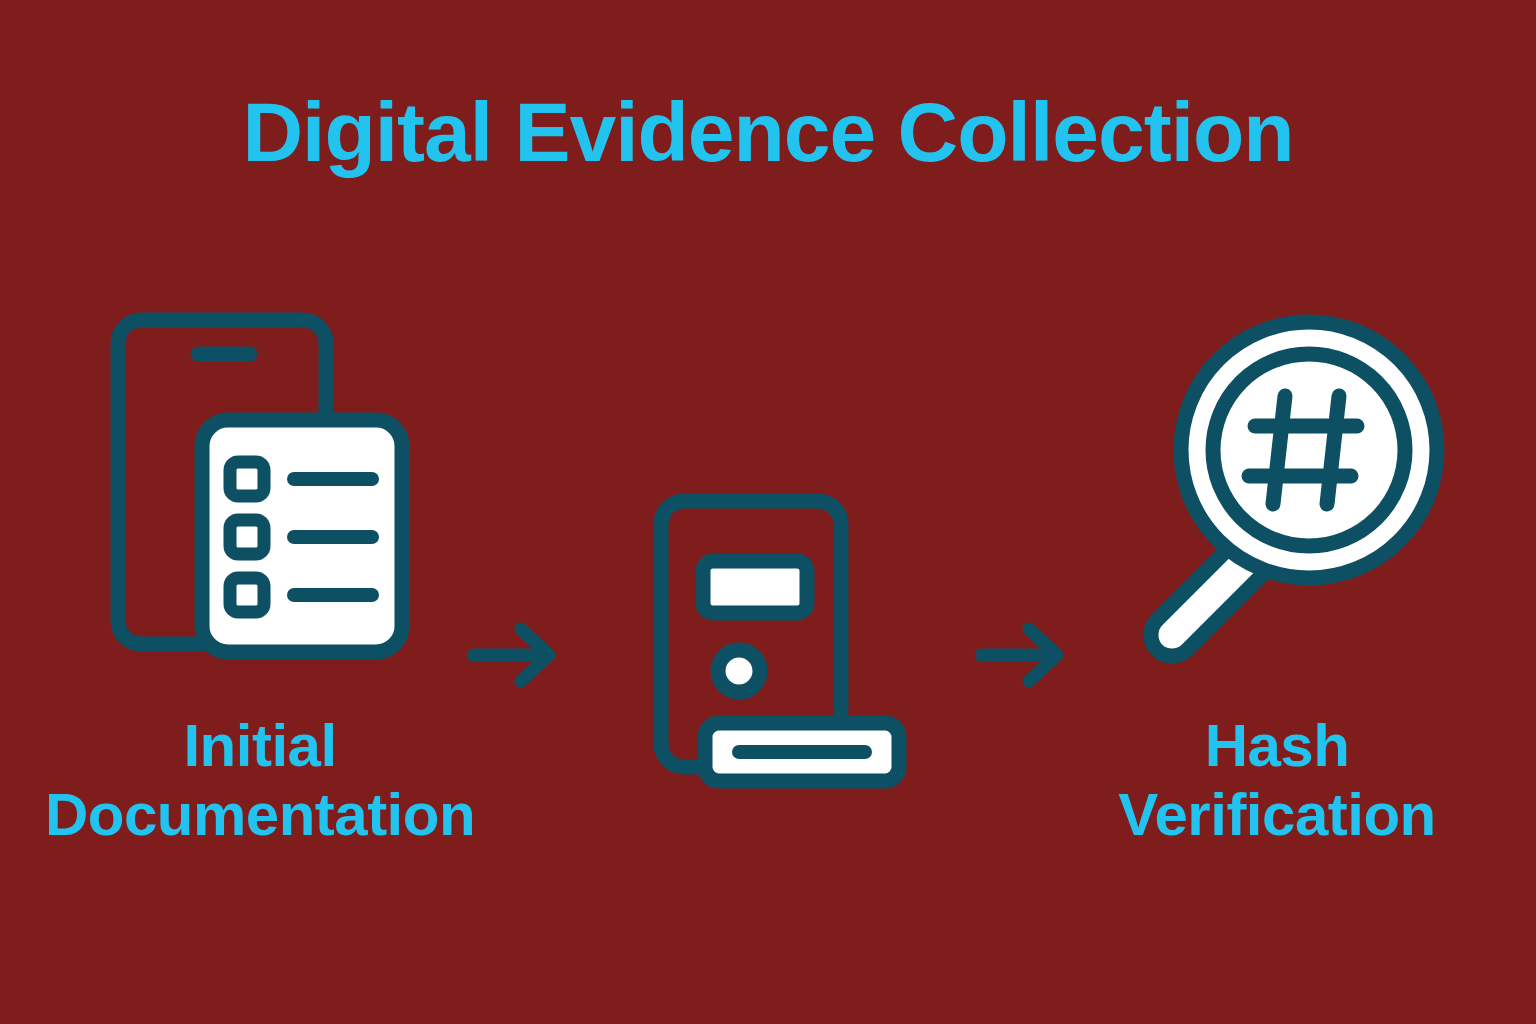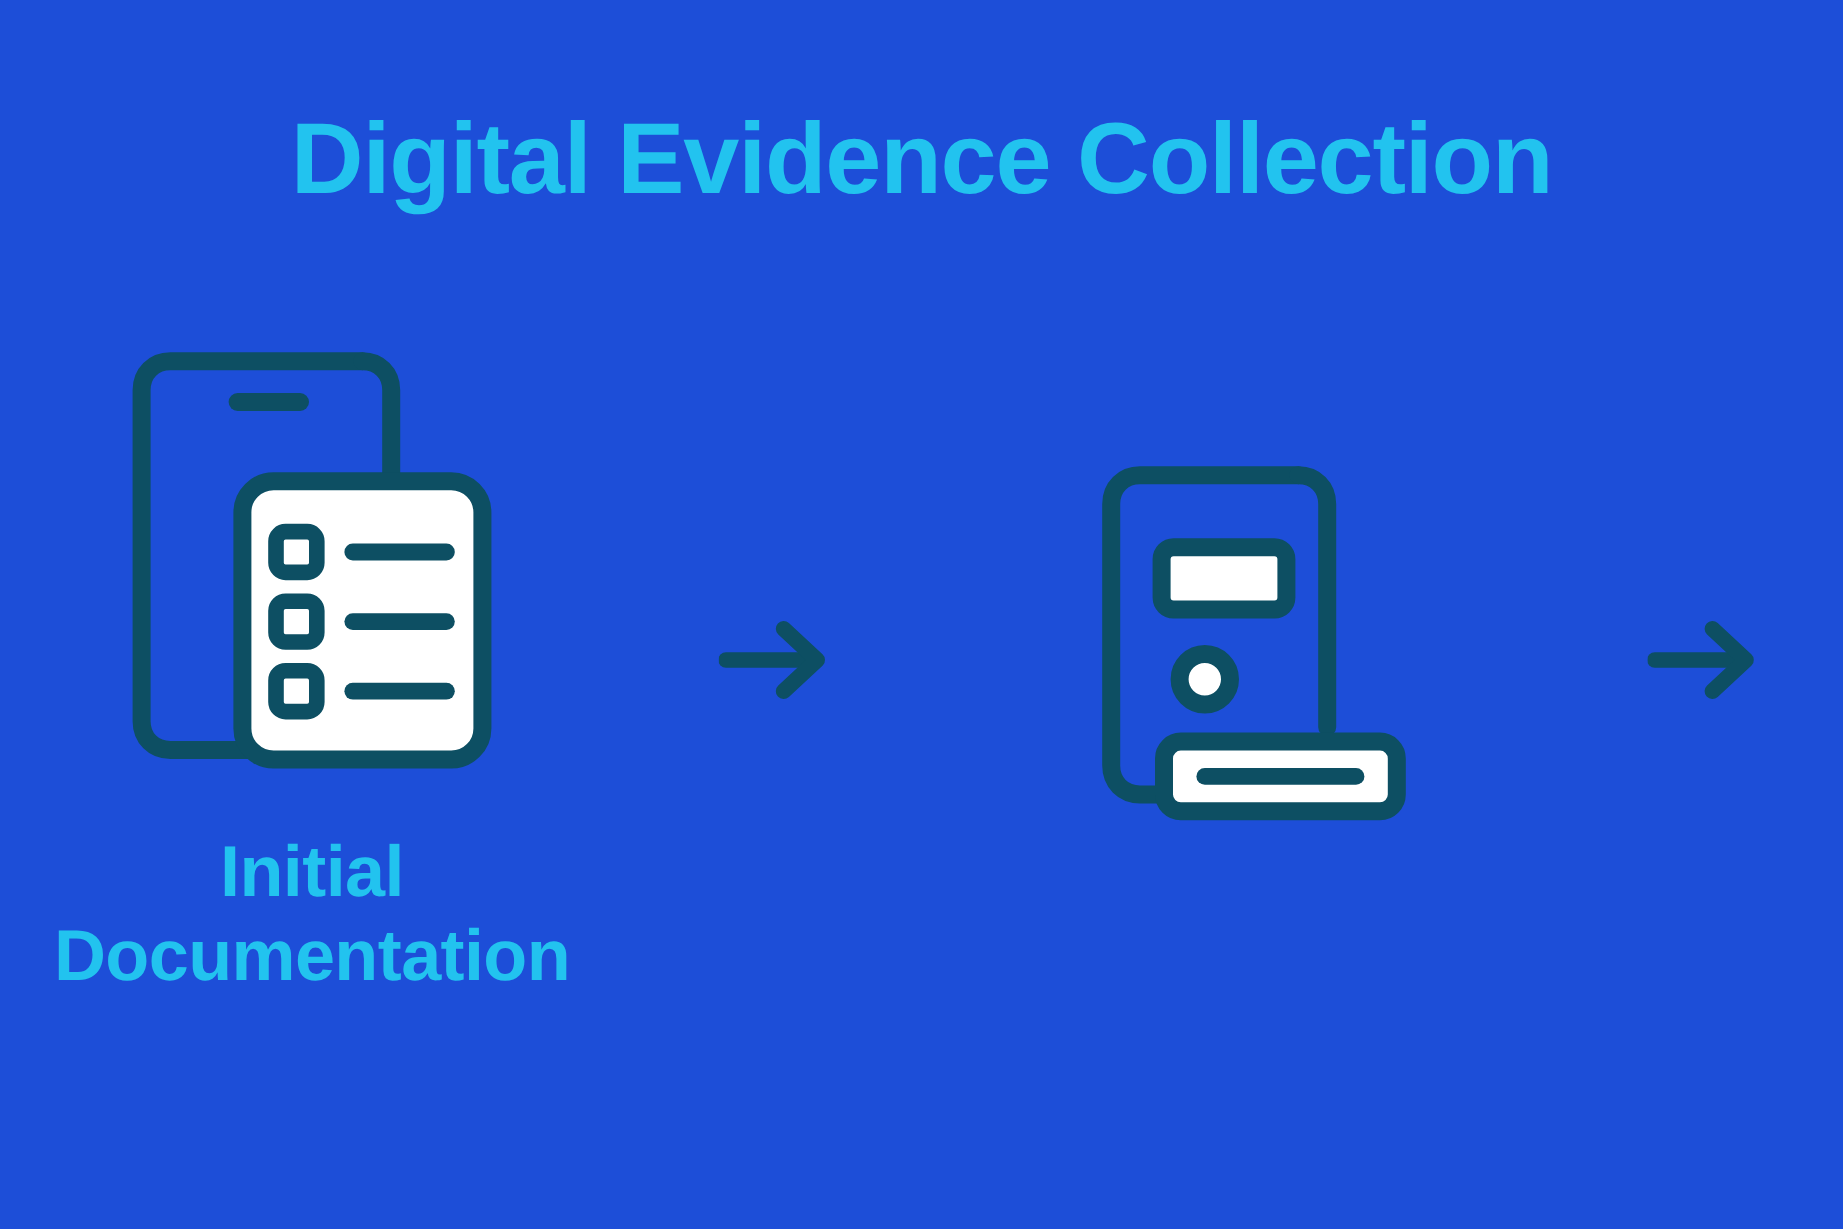--- a/index.html
+++ b/index.html
@@ -10,21 +10,21 @@
   body {
     width: 1536px;
     height: 1024px;
     overflow: hidden;
     font-family: "Liberation Sans", sans-serif;
   }
   .canvas {
     position: relative;
     width: 1536px;
     height: 1024px;
-    background: #1d4ed8;
+    background: #7f1d1d;
   }
   .title {
     position: absolute;
     top: 88px;
     left: 0;
     width: 1536px;
     text-align: center;
     font-family: "Liberation Sans", sans-serif;
     font-size: 84px;
     font-weight: bold;
@@ -34,21 +34,21 @@
     white-space: nowrap;
   }
   .flow {
     position: absolute;
     top: 250px;
     left: 60px;
     width: 1416px;
     height: 600px;
     display: flex;
     flex-direction: row;
-    align-items: center;
+    align-items: flex-end;
     justify-content: space-between;
   }
   .stage {
     width: 400px;
     display: flex;
     flex-direction: column;
     align-items: center;
   }
   .icon-box {
     width: 360px;
@@ -139,15 +139,34 @@
       </div>
     </div>
 
     <div class="connector">
       <svg width="96" height="72" viewBox="0 0 96 72" fill="none" xmlns="http://www.w3.org/2000/svg">
         <path d="M6 36 H78" stroke="#0d4f63" stroke-width="13" stroke-linecap="round"></path>
         <path d="M54 10 L82 36 L54 62" stroke="#0d4f63" stroke-width="13" stroke-linecap="round" stroke-linejoin="round" fill="none"></path>
       </svg>
     </div>
 
+    <div class="stage">
+      <div class="icon-box">
+        <svg width="340" height="380" viewBox="0 0 340 380" fill="none" xmlns="http://www.w3.org/2000/svg">
+
+          <path d="M50 328 L148 230 L178 260 L80 358 C72 366 58 366 50 358 C42 350 42 336 50 328 Z" stroke="#0d4f63" stroke-width="15" stroke-linejoin="round" fill="#ffffff"></path>
+
+          <circle cx="202" cy="158" r="128" stroke="#0d4f63" stroke-width="15" fill="#ffffff"></circle>
+
+          <circle cx="202" cy="158" r="96" stroke="#0d4f63" stroke-width="15" fill="#ffffff"></circle>
+
+          <path d="M178 104 L166 212" stroke="#0d4f63" stroke-width="15" stroke-linecap="round"></path>
+          <path d="M232 104 L220 212" stroke="#0d4f63" stroke-width="15" stroke-linecap="round"></path>
+          <path d="M148 134 H250" stroke="#0d4f63" stroke-width="15" stroke-linecap="round"></path>
+          <path d="M142 184 H244" stroke="#0d4f63" stroke-width="15" stroke-linecap="round"></path>
+        </svg>
+      </div>
+      <div class="stage-label">Hash
+Verification</div>
+    </div>
 
   </div>
 </div>
 
 </body></html>

